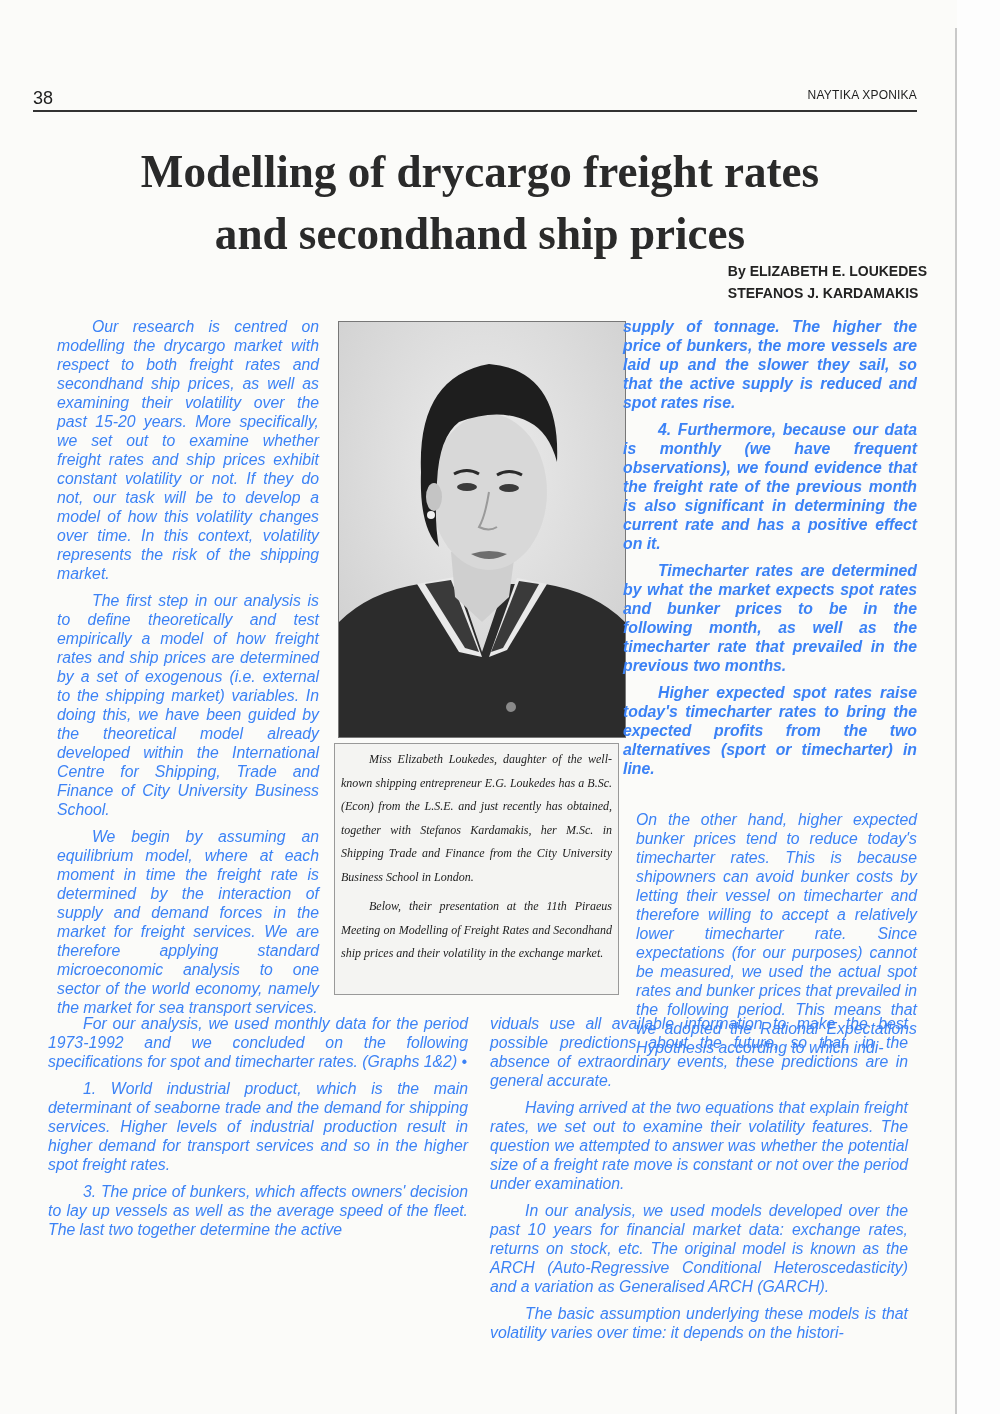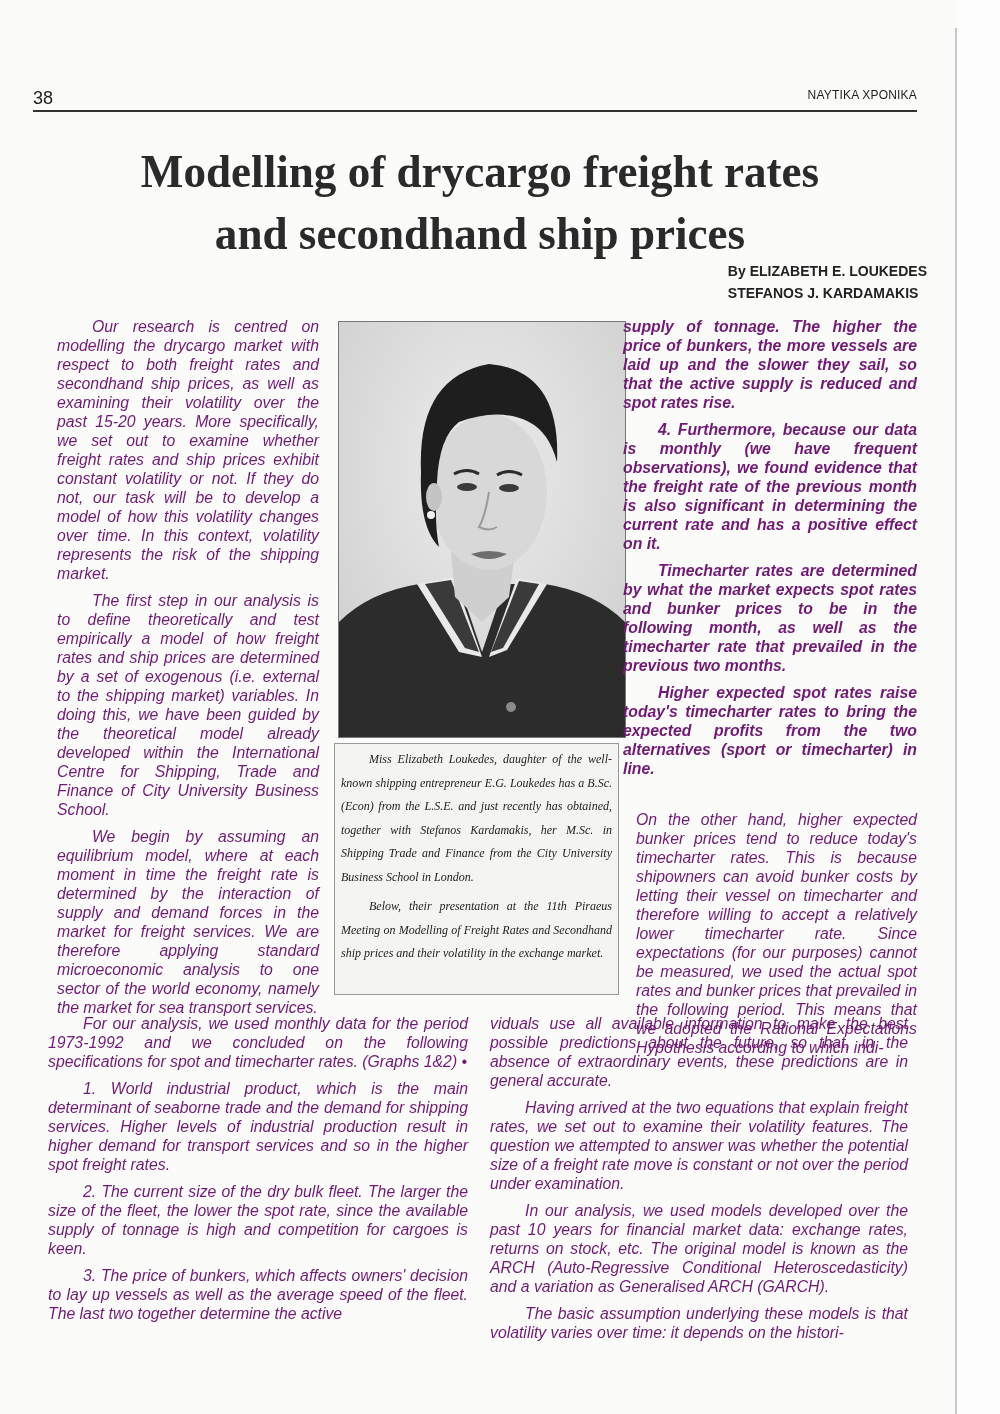--- a/index.html
+++ b/index.html
@@ -12,21 +12,21 @@
   .edge-shade { position: absolute; left: 957px; top: 0; width: 43px; height: 1414px; background: #fdfdfd; }
   .header { position: absolute; left: 33px; top: 88px; width: 884px; height: 22px; border-bottom: 2px solid #333; }
   .page-num { position: absolute; left: 0; top: 0; font-size: 18px; }
   .pub-name { position: absolute; right: 0; top: 0; font-size: 12px; letter-spacing: 0.2px; }
   .title {
     position: absolute; left: 40px; top: 140px; width: 880px; text-align: center;
     font-family: "Liberation Serif", serif; font-weight: bold; font-size: 47px;
     line-height: 62px; color: #2a2a2a; transform: scaleX(0.96); transform-origin: center;
   }
   .byline { position: absolute; right: 73px; top: 260px; text-align: left; font-weight: bold; font-size: 14px; line-height: 22px; color: #222; }
-  .txt { position: absolute; font-style: italic; font-size: 15.8px; line-height: 19px; text-align: justify; color: #701a75; hyphens: none; }
+  .txt { position: absolute; font-style: italic; font-size: 15.8px; line-height: 19px; text-align: justify; color: #3b82f6; hyphens: none; }
   .txt p { margin: 0 0 8px 0; text-indent: 35px; }
   .txt.nogap p { margin-bottom: 0; margin-top: 24px; }
   .col-left { left: 57px; top: 317px; width: 262px; }
   .col-right { left: 623px; top: 317px; width: 294px; font-weight: bold; }
   .col-left2 { left: 48px; top: 1014px; width: 420px; }
   .col-right2 { left: 490px; top: 1014px; width: 418px; }
   .col-right-wrap { left: 636px; top: 786px; width: 281px; }
   .photo {
     position: absolute; left: 338px; top: 321px; width: 286px; height: 415px;
     border: 1px solid #777; background: #dadada; overflow: hidden;
@@ -117,21 +117,20 @@
   <p style="margin-bottom:16px">Higher expected spot rates raise today's timecharter rates to bring the expected profits from the two alternatives (sport or timecharter) in line.</p>
 </div>
 
 <div class="txt col-right-wrap nogap">
   <p style="text-indent:0">On the other hand, higher expected bunker prices tend to reduce today's timecharter rates. This is because shipowners can avoid bunker costs by letting their vessel on timecharter and therefore willing to accept a relatively lower timecharter rate. Since expectations (for our purposes) cannot be measured, we used the actual spot rates and bunker prices that prevailed in the following period. This means that we adopted the Rational Expectations Hypothesis according to which indi-</p>
 </div>
 
 <div class="txt col-left2">
   <p>For our analysis, we used monthly data for the period 1973-1992 and we concluded on the following specifications for spot and timecharter rates. (Graphs 1&amp;2) •</p>
   <p>1. World industrial product, which is the main determinant of seaborne trade and the demand for shipping services. Higher levels of industrial production result in higher demand for transport services and so in the higher spot freight rates.</p>
-  <p>2. The current size of the dry bulk fleet. The larger the size of the fleet, the lower the spot rate, since the available supply of tonnage is high and competition for cargoes is keen.</p>
   <p>3. The price of bunkers, which affects owners' decision to lay up vessels as well as the average speed of the fleet. The last two together determine the active</p>
 </div>
 
 <div class="txt col-right2">
   <p style="text-indent:0">viduals use all available information to make the best possible predictions about the future, so that, in the absence of extraordinary events, these predictions are in general accurate.</p>
   <p>Having arrived at the two equations that explain freight rates, we set out to examine their volatility features. The question we attempted to answer was whether the potential size of a freight rate move is constant or not over the period under examination.</p>
   <p>In our analysis, we used models developed over the past 10 years for financial market data: exchange rates, returns on stock, etc. The original model is known as the ARCH (Auto-Regressive Conditional Heteroscedasticity) and a variation as Generalised ARCH (GARCH).</p>
   <p>The basic assumption underlying these models is that volatility varies over time: it depends on the histori-</p>
 </div>
 

